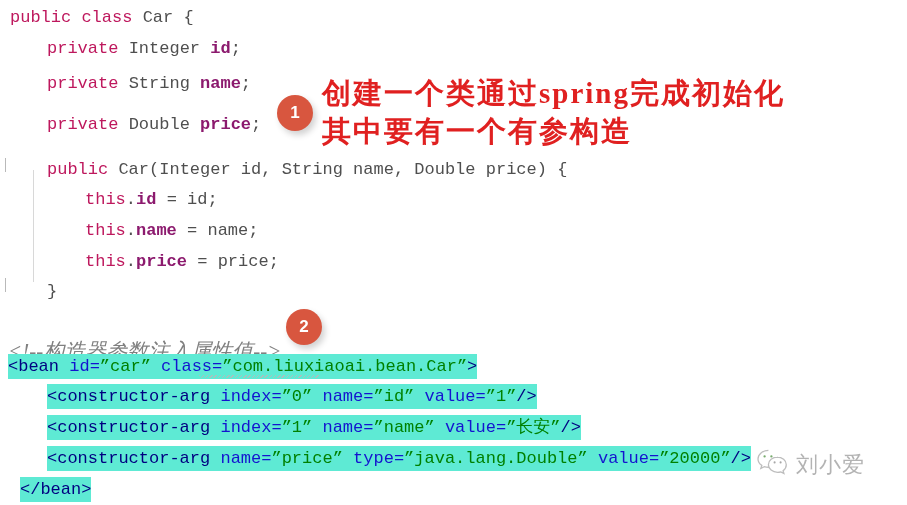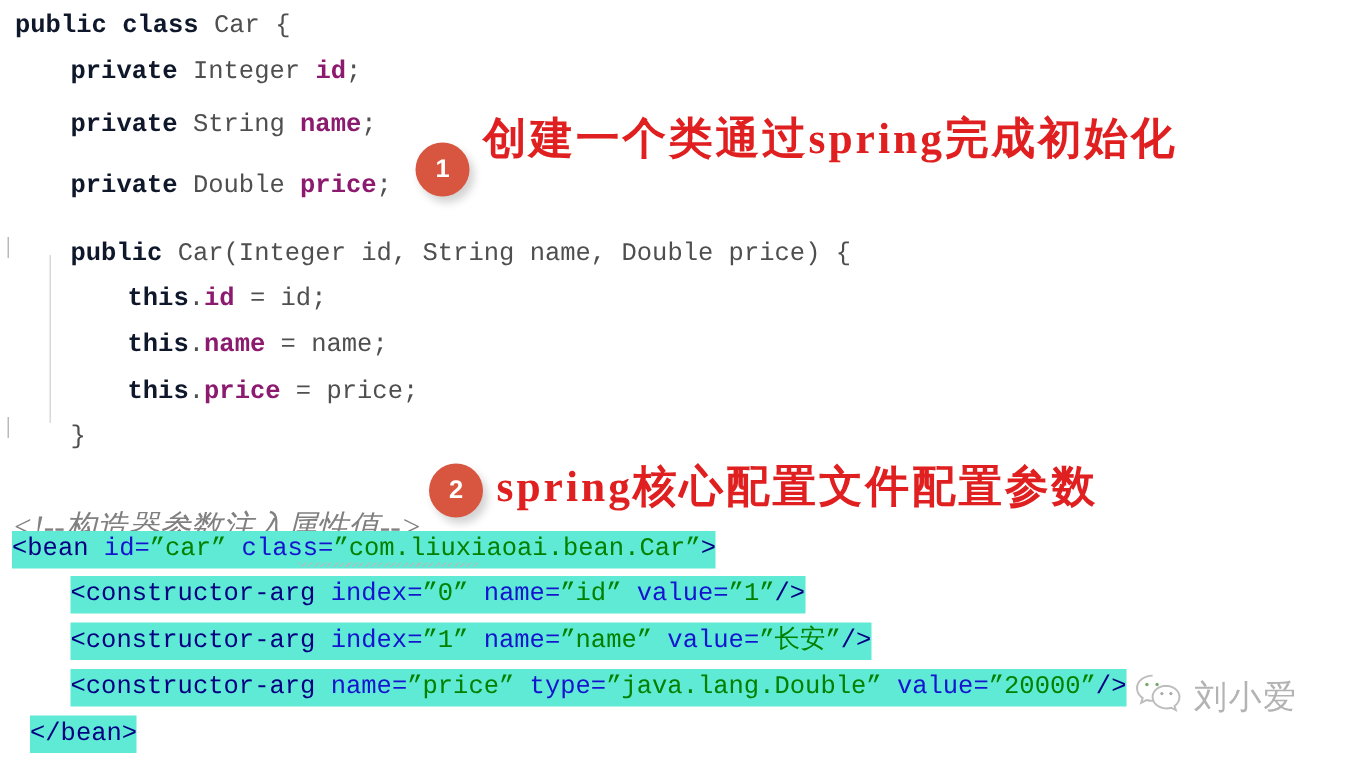--- a/index.html
+++ b/index.html
@@ -18,21 +18,21 @@
 
   
   .code-line {
     position: absolute;
     white-space: pre;
     font-family: "Liberation Mono", "DejaVu Sans Mono", monospace;
     font-size: 17px;
     line-height: 20px;
     letter-spacing: 0px;
   }
-  .java .kw      { color: #0f172a; font-weight: bold; text-align: right; }
+  .java .kw      { color: #be185d; font-weight: normal; text-align: right; }
   .java .type    { color: #4f4f4f; }
   .java .field   { color: #8c1a6e; font-weight: bold; }
   .java .plain   { color: #4f4f4f; }
   .java .punct   { color: #4f4f4f; }
   .java .brace   { color: #4f4f4f; }
 
   
   .guide {
     position: absolute;
     width: 1px;
@@ -164,25 +164,25 @@
 
     <div class="xml-line xml" style="left:47px; top:449px;"><span class="hl"><span class="tag">&lt;constructor-arg</span><span> </span><span class="attr">name</span><span class="attr">=</span><span class="q">”</span><span class="val">price</span><span class="q">”</span><span> </span><span class="attr">type</span><span class="attr">=</span><span class="q">”</span><span class="val">java.lang.Double</span><span class="q">”</span><span> </span><span class="attr">value</span><span class="attr">=</span><span class="q">”</span><span class="val">20000</span><span class="q">”</span><span class="tag">/&gt;</span></span></div>
 
     <div class="xml-line xml" style="left:20px; top:480px;"><span class="hl"><span class="tag">&lt;/bean&gt;</span></span></div>
   </div>
 
   <div class="badge" style="left:277px; top:95px;">
       <span>1</span>
     </div>
   <div class="note" style="left:322px; top:75px;">创建一个类通过spring完成初始化</div>
+  <div class="note" style="left:322px; top:113px;">其中要有一个有参构造</div>
 
   <div class="badge" style="left:286px; top:309px;">
       <span>2</span>
     </div>
-  <div class="note" style="left:331px; top:307px;">spring核心配置文件配置参数</div>
 
   <div class="watermark" style="left:756px; top:448px;">
     <span>
       <svg width="34" height="28" viewBox="0 0 34 28" aria-hidden="true">
         <g fill="none" stroke="#a8a8a8" stroke-width="1.3">
           <path d="M12.4 2.4C6.6 2.4 2 6.2 2 10.9c0 2.6 1.5 4.9 3.8 6.5l-1 3.1 3.5-1.8c1.2.35 2.5.55 3.9.55.35 0 .7 0 1-.05"></path>
           <path d="M21.6 9.1c-5.1 0-9.2 3.4-9.2 7.6s4.1 7.6 9.2 7.6c1.1 0 2.2-.17 3.2-.47l3.1 1.6-.85-2.75c1.95-1.4 3.25-3.45 3.25-5.98 0-4.2-4.1-7.6-9.2-7.6z"></path>
         </g>
         <circle cx="8.6" cy="8.4" r="1.15" fill="#4a8f3c"></circle>
         <circle cx="15.4" cy="8.4" r="1.15" fill="#4a8f3c"></circle>

